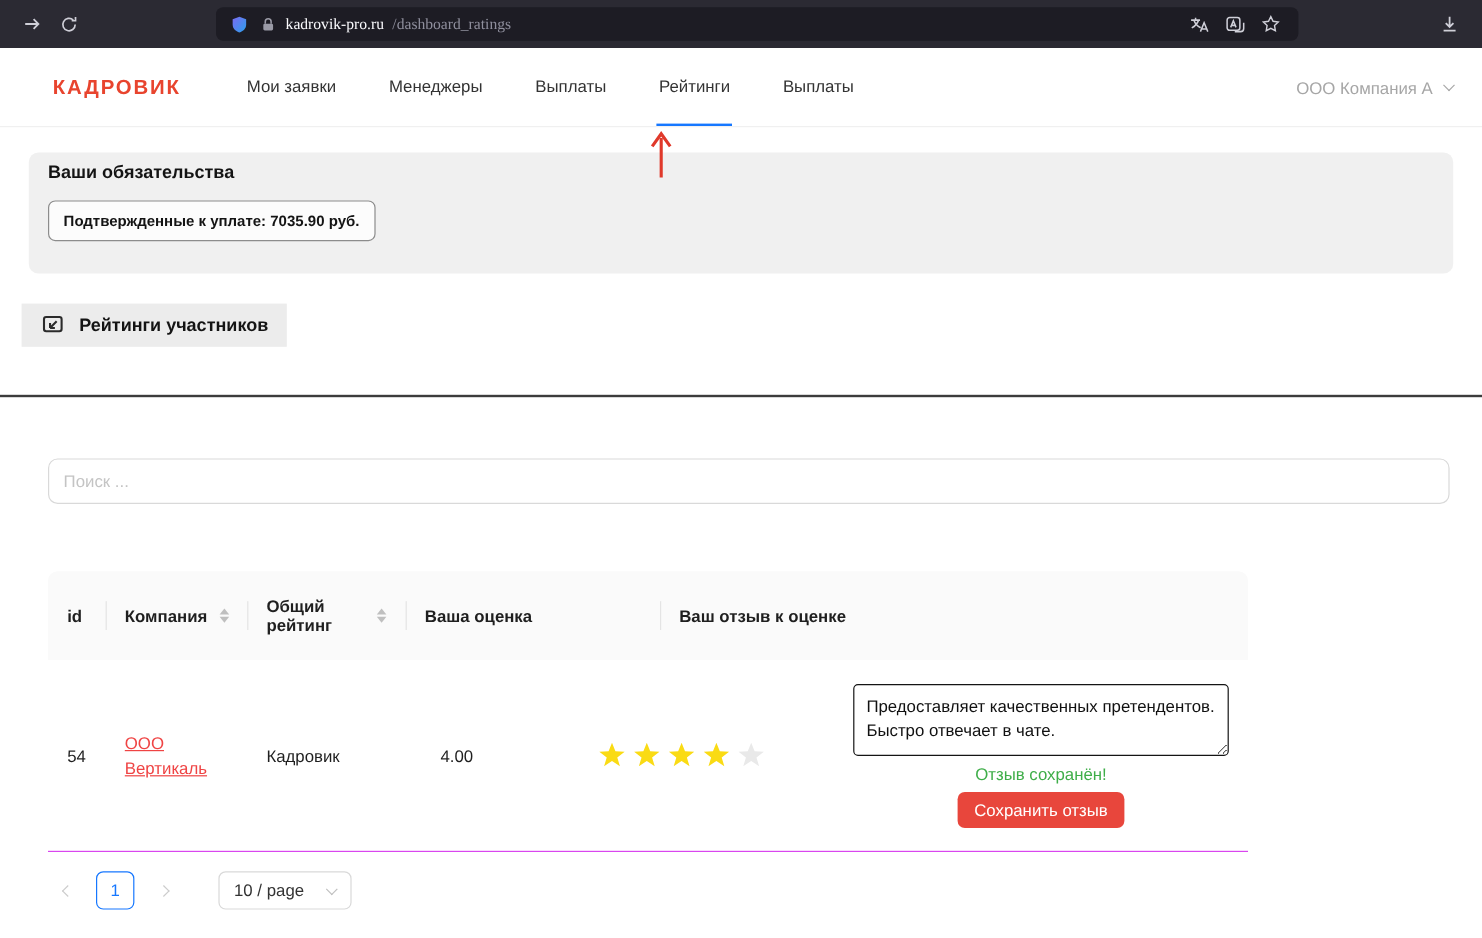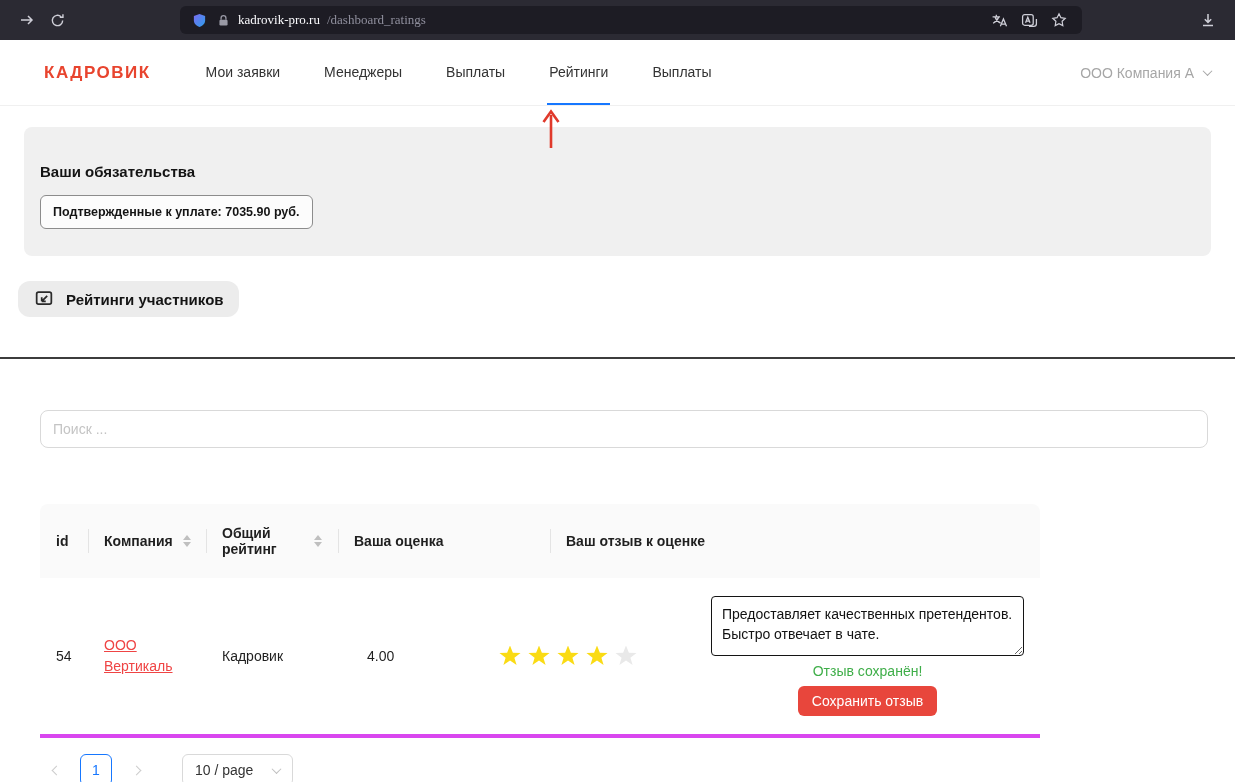--- a/index.html
+++ b/index.html
@@ -36,29 +36,29 @@
   .chev { display:inline-block; width:7px; height:7px; border-right:1.6px solid currentColor;
           border-bottom:1.6px solid currentColor; }
   .chev.down { transform:rotate(45deg) translate(-1px,-1px); }
   .chev.left { transform:rotate(135deg); }
   .chev.right { transform:rotate(-45deg); }
 
   
   .annot-arrow { position:absolute; left:540px; top:108px; pointer-events:none; }
 
   
-  .obligations { margin:21px 24px 0 24px; background:#f0f0f0; border-radius:8px; padding:36px 16px 27px 16px; }
+  .obligations { margin:21px 24px 0 24px; background:#f0f0f0; border-radius:8px; padding:8px 16px 27px 16px; }
   .obligations-title { font-size:15px; font-weight:bold; color:#141414; }
   .pill-row { display:flex; gap:11px; margin-top:15px; }
   .pill { background:#fcfcfc; border:1px solid #8c8c8c; border-radius:6px; padding:9px 12px;
           font-size:12.5px; font-weight:bold; color:#141414; white-space:nowrap; }
 
   
   .section-chip { display:inline-flex; align-items:center; gap:11px; margin:25px 0 0 18px;
-                  background:#ececec; border-radius:12px; padding:7px 15px; }
+                  background:#ececec; border-radius:0; padding:7px 15px; }
   .section-chip .label { font-size:15px; font-weight:bold; color:#141414; }
 
   .divider { height:2px; background:#3c3c3c; margin-top:40px; }
 
   
   .search-wrap { margin:51px 27px 0 40px; }
   .search-input { width:1168px; height:38px; border:1px solid #d9d9d9; border-radius:8px;
                   padding:0 12px; font-size:14px; color:#333; outline:none;
                   font-family:"Liberation Sans", sans-serif; }
   .search-input::placeholder { color:#c4c4c4; }
@@ -75,21 +75,21 @@
   .caret-down { width:0; height:0; border-left:4px solid transparent; border-right:4px solid transparent;
                 border-top:5px solid currentColor; }
 
   .col-id { width:48px; }
   .col-company { width:118px; }
   .col-status { width:145px; }
   .col-rating { width:132px; }
   .col-stars { width:212px; }
   .col-review { width:345px; }
 
-  .t-row { display:flex; border-bottom:4px solid #d946ef; min-height:160px; }
+  .t-row { display:flex; border-bottom:1px solid #d946ef; min-height:160px; }
   .td { padding:16px; display:flex; flex-direction:column; justify-content:center; }
   .company-link { color:#ef4444; cursor:pointer; line-height:1.5;text-decoration:underline; }
   .stars { display:flex; gap:7px; }
   .star { width:22px; height:21px; background:#e9e9e9; cursor:pointer;
           clip-path:polygon(50% 0%, 63% 34%, 98% 36%, 70% 58%, 80% 93%, 50% 72%, 20% 93%, 30% 58%, 2% 36%, 37% 34%); }
   .star.filled { background:#fadb14; }
 
   .review-cell { align-items:center; gap:7px; }
   .review-textarea { width:313px; height:60px; border:1px solid #141414; border-radius:4px;
                      padding:7px 10px; font-size:14px; line-height:1.45; color:#111;

